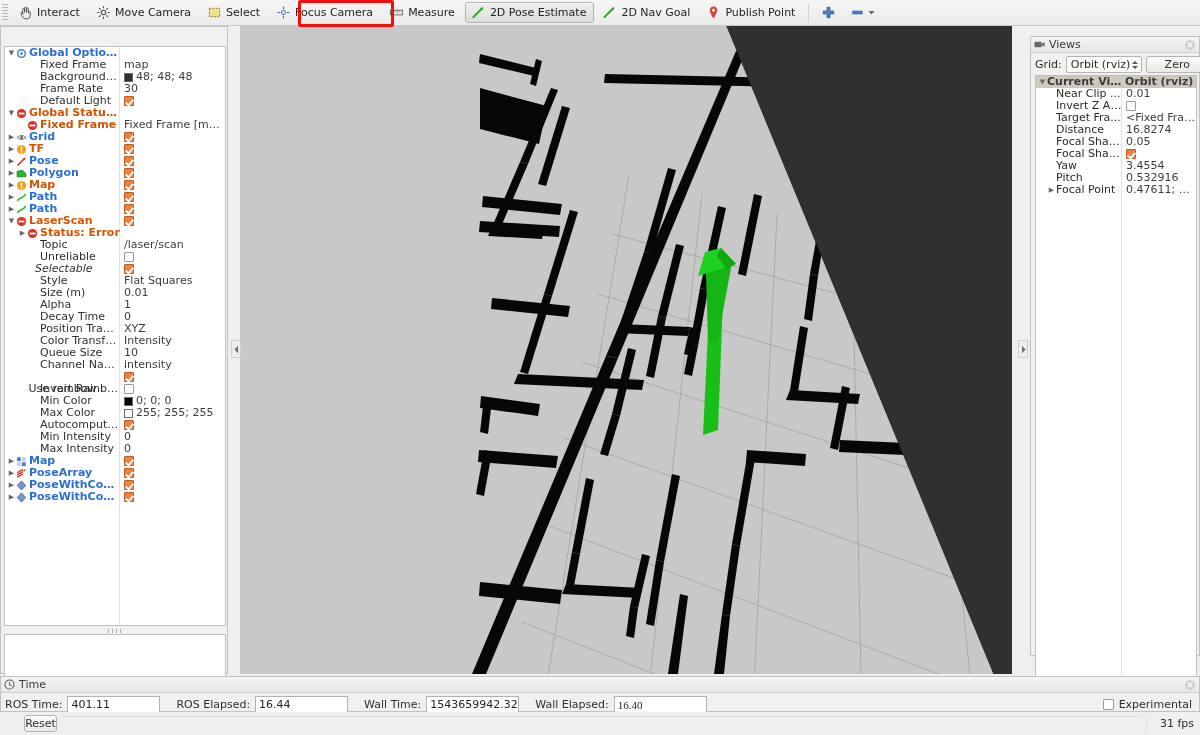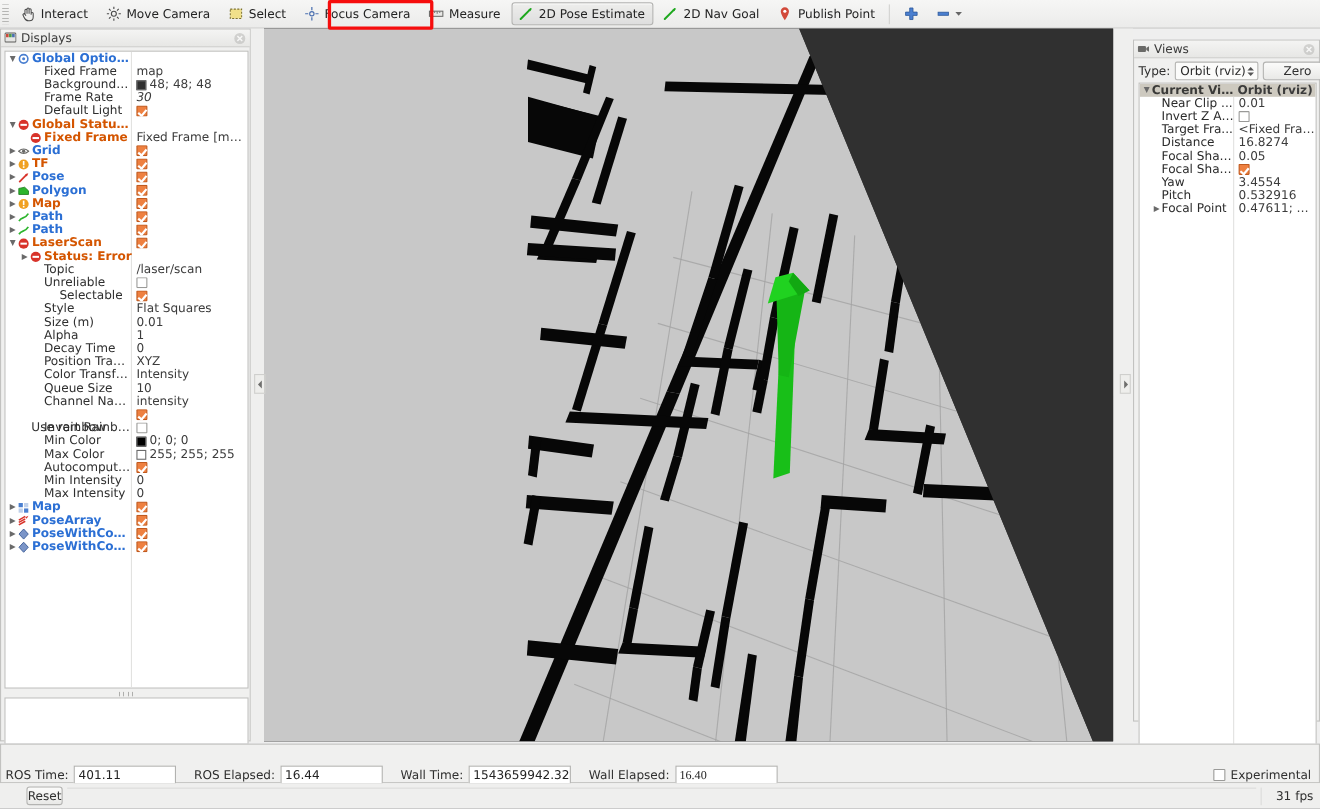--- a/index.html
+++ b/index.html
@@ -315,33 +315,20 @@
       </svg>
       <svg width="9" height="9" viewBox="0 0 9 9">
         <path d="M1.5 3 L4.5 6.4 L7.5 3 Z" fill="#666"></path>
       </svg>
     </div>
   </div>
 
   <div id="anno-box"></div>
 
   <div class="panel" id="displays">
-    <div class="panel-title">
-      <svg class="tico" viewBox="0 0 12 12">
-        <rect x="0.5" y="1" width="11" height="9" rx="1" fill="#e6e6e4" stroke="#5a5a58" stroke-width="1"></rect>
-        <rect x="1.6" y="2" width="2.6" height="3.3" fill="#cc4a3a"></rect>
-        <rect x="4.6" y="2" width="2.6" height="3.3" fill="#4a9c4a"></rect>
-        <rect x="7.6" y="2" width="2.6" height="3.3" fill="#4a6fb0"></rect>
-      </svg>
-      <span class="ttext">Displays</span>
-      <svg class="panel-close" viewBox="0 0 12 12">
-        <circle cx="6" cy="6" r="5" fill="#b8b8b6"></circle>
-        <path d="M3.8 3.8 L8.2 8.2 M8.2 3.8 L3.8 8.2" stroke="#fff" stroke-width="1.4"></path>
-      </svg>
-    </div>
 
     <div id="disp-tree">
       <div id="col-sep"></div>
       <div id="disp-rows">
           <div class="trow">
             <span class="tw-name" style="padding-left: 2px;">
               <span class="arrow">▼</span>
               <svg class="tr-ico" viewBox="0 0 12 12">
                 <circle cx="6" cy="6" r="4.2" fill="none" stroke="#4a7fd0" stroke-width="1.6"></circle>
                 <circle cx="6" cy="6" r="1.5" fill="#4a7fd0"></circle>
@@ -370,21 +357,21 @@
               <span class="swatch" style="background: rgb(48, 48, 48);"></span>
               <span>48; 48; 48</span>
             </span>
           </div>
           <div class="trow">
             <span class="tw-name" style="padding-left: 13px;">
               <span class="arrow">&nbsp;</span>
               <span class="tr-ico"></span>
               <span class="lbl prop">Frame Rate</span>
             </span>
-            <span class="tw-val" style="padding-left: 4px; font-style: italic;">
+            <span class="tw-val" style="padding-left: 4px;">
               <span class="lbl">30</span>
             </span>
           </div>
           <div class="trow">
             <span class="tw-name" style="padding-left: 13px;">
               <span class="arrow">&nbsp;</span>
               <span class="tr-ico"></span>
               <span class="lbl prop">Default Light</span>
             </span>
             <span class="tw-val" style="padding-left: 4px;">
@@ -543,21 +530,21 @@
             <span class="tw-name" style="padding-left: 13px;">
               <span class="arrow">&nbsp;</span>
               <span class="tr-ico"></span>
               <span class="lbl prop">Unreliable</span>
             </span>
             <span class="tw-val" style="padding-left: 4px;">
               <span class="vcheck"></span>
             </span>
           </div>
           <div class="trow">
-            <span class="tw-name" style="padding-left: 27px;">
+            <span class="tw-name" style="padding-left: 8px; font-style: italic;">
               <span class="arrow">&nbsp;</span>
               <span class="tr-ico"></span>
               <span class="lbl prop">Selectable</span>
             </span>
             <span class="tw-val" style="padding-left: 4px;">
               <span class="vcheck on"></span>
             </span>
           </div>
           <div class="trow">
             <span class="tw-name" style="padding-left: 13px; text-align: center;">
@@ -956,21 +943,21 @@
         <path d="M8.8 5 L11.5 3.2 V8.8 L8.8 7 Z" fill="#6a6a68"></path>
       </svg>
       <span class="ttext">Views</span>
       <svg class="panel-close" viewBox="0 0 12 12">
         <circle cx="6" cy="6" r="5" fill="#b8b8b6"></circle>
         <path d="M3.8 3.8 L8.2 8.2 M8.2 3.8 L3.8 8.2" stroke="#fff" stroke-width="1.4"></path>
       </svg>
     </div>
 
     <div id="views-type">
-      <span class="lab">Type:</span>
+      <span class="lab">Grid:</span>
       <div class="combo">
         <span class="cv">Orbit (rviz)</span>
         <span class="spin">
             <i class="up"></i>
             <i class="dn"></i>
           </span>
       </div>
       <div id="zero-btn">Zero</div>
     </div>
 
@@ -1069,20 +1056,31 @@
     </div>
 
     <div id="views-buttons">
       <div class="qbtn">Save</div>
       <div class="qbtn">Remove</div>
       <div class="qbtn">Rename</div>
     </div>
   </div>
 
   <div class="panel" id="timepanel">
+    <div class="panel-title">
+      <svg class="tico" viewBox="0 0 12 12">
+        <circle cx="6" cy="6" r="5" fill="none" stroke="#5a5a58" stroke-width="1.1"></circle>
+        <path d="M6 3.2V6.2L8 7.4" stroke="#5a5a58" stroke-width="1.1" fill="none"></path>
+      </svg>
+      <span class="ttext">Time</span>
+      <svg class="panel-close" viewBox="0 0 12 12">
+        <circle cx="6" cy="6" r="5" fill="#b8b8b6"></circle>
+        <path d="M3.8 3.8 L8.2 8.2 M8.2 3.8 L3.8 8.2" stroke="#fff" stroke-width="1.4"></path>
+      </svg>
+    </div>
     <div id="time-fields">
         <div class="tf">
           <span class="lab">ROS Time:</span>
           <div class="tfield" style="width: 93px;">401.11</div>
         </div>
         <div class="tf">
           <span class="lab">ROS Elapsed:</span>
           <div class="tfield" style="width: 93px;">16.44</div>
         </div>
         <div class="tf">

